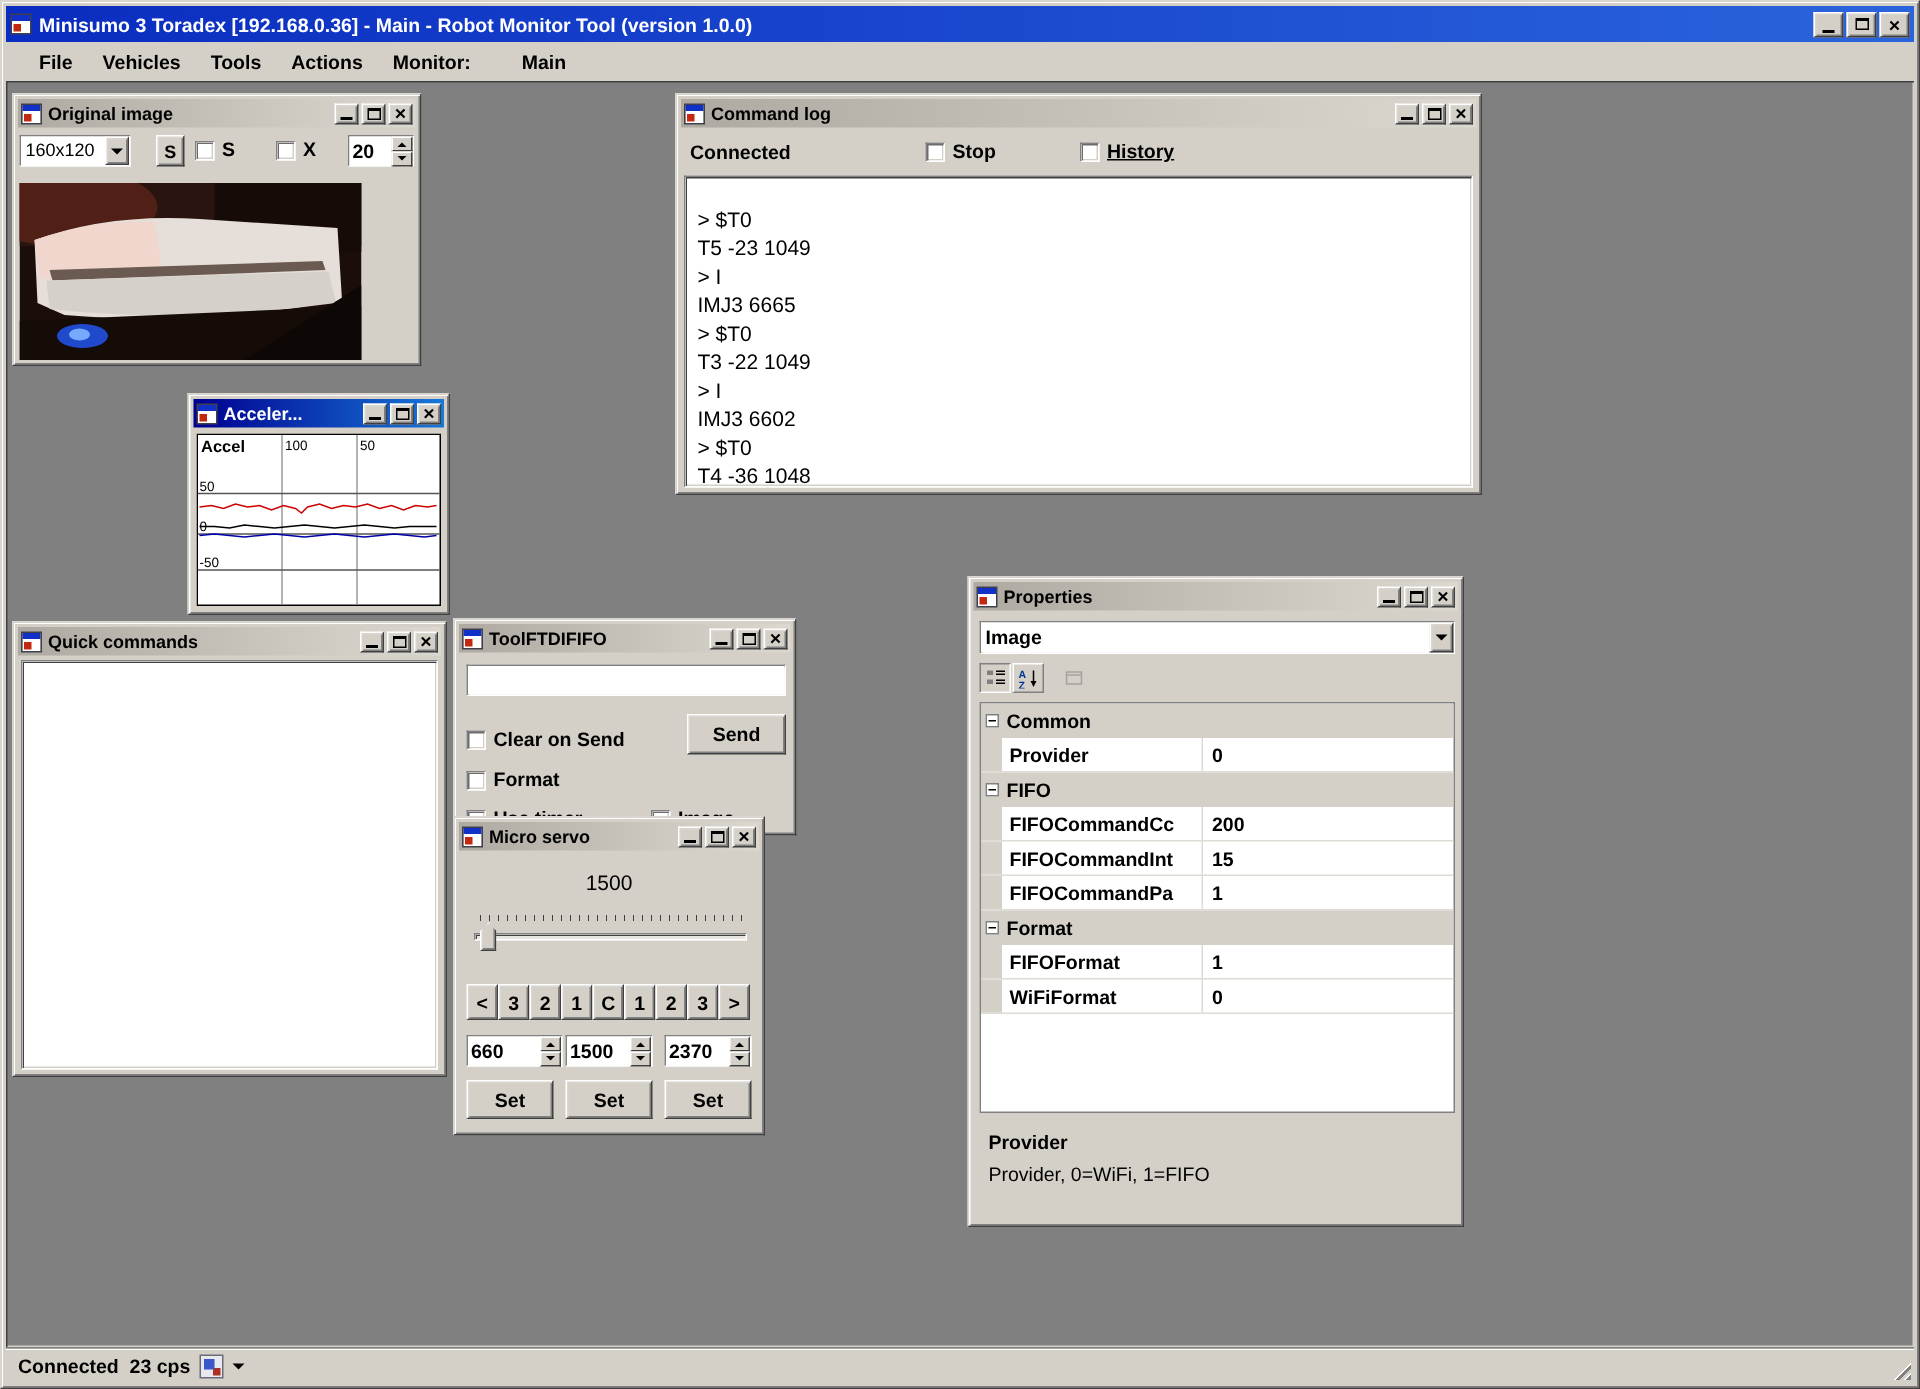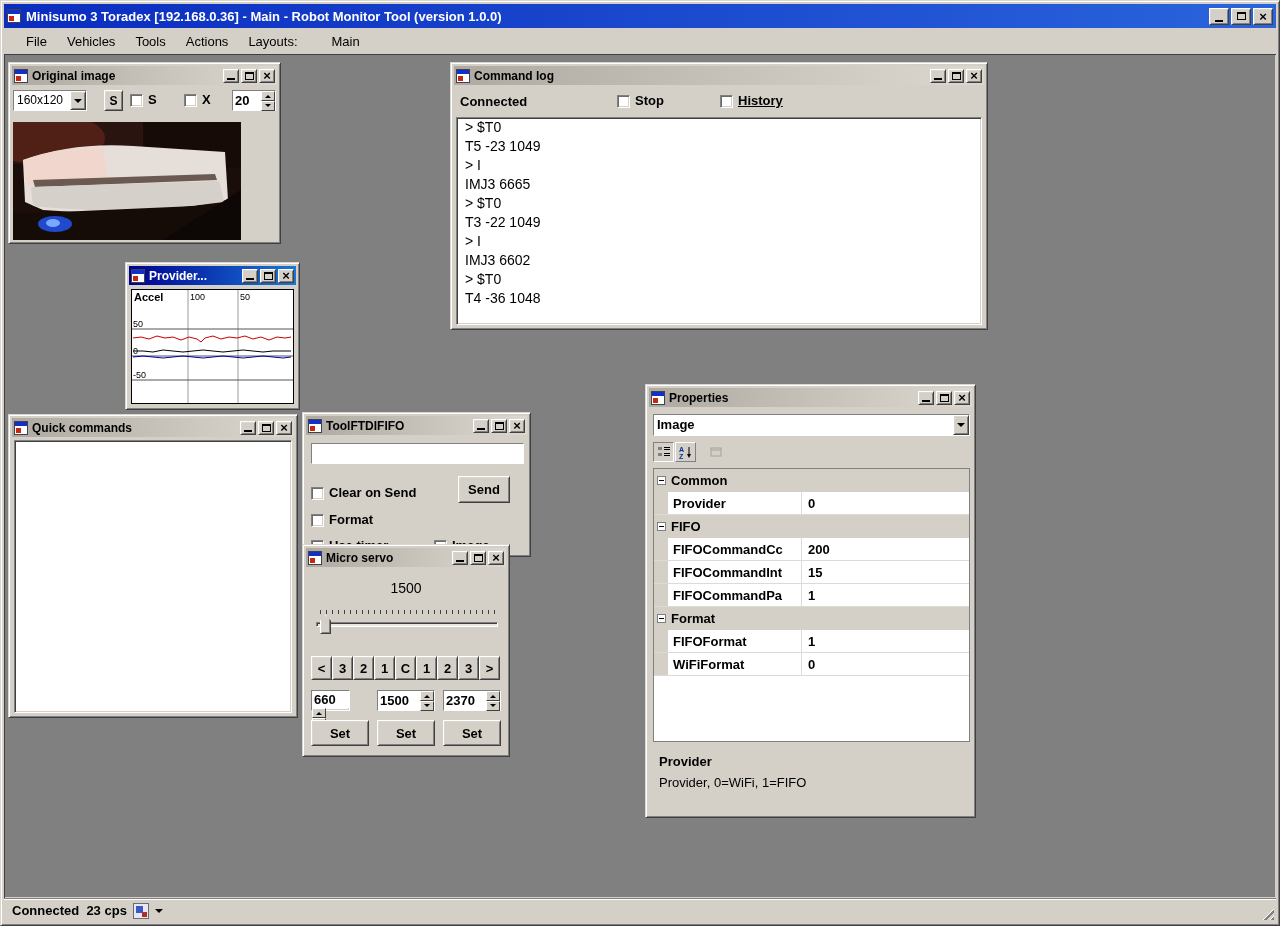--- a/index.html
+++ b/index.html
@@ -26,21 +26,21 @@
   .g-close { font: bold 13px/9px "Liberation Sans", sans-serif; }
 
   .form-icon { width: 14px; height: 14px; flex: none; border: 1px solid #40404c;
     background:
       linear-gradient(#1030c8,#1030c8) 0 0/12px 4px no-repeat,
       linear-gradient(#c42810,#c42810) 1px 6px/5px 5px no-repeat,
       linear-gradient(#fff,#fff); }
 
   
   .menubar { height: 26px; display: flex; align-items: center; padding-left: 12px; flex: none; }
-  .menu-item { padding: 3px 10px; font-weight: normal; font-size: 13px; }
+  .menu-item { padding: 3px 10px; font-weight: bold; font-size: 13px; }
   .menu-item.layout-name { margin-left: 14px; }
 
   
   .mdi { flex: 1; background: #808080; position: relative;
          box-shadow: inset 1px 1px 0 #404040, inset -1px -1px 0 #d4d0c8; }
 
   .win { position: absolute; background: #d4d0c8; padding: 3px;
          border: 1px solid; border-color: #d9d6cf #404040 #404040 #d9d6cf;
          box-shadow: inset 1px 1px 0 #fff, inset -1px -1px 0 #808080; }
   .tbar { height: 19px; display: flex; align-items: center; gap: 4px; padding: 0 2px; margin-bottom: 1px; }
@@ -73,21 +73,21 @@
   .tri-dn-s { width: 0; height: 0; border: 3px solid transparent; border-top: 3px solid #000; margin-top: 2px; }
 
   .updown { display: flex; align-items: stretch; }
   .ud-text { flex: 1; background: #fff; border: 0; outline: 0; font: bold 13px "Liberation Sans", sans-serif; padding: 1px 2px; width: 100%; min-width: 0; }
   .ud-spin { width: 14px; flex: none; display: flex; flex-direction: column; }
   .ud-btn { flex: 1; background: #d4d0c8; border: 1px solid; border-color: #fff #404040 #404040 #fff;
             display: flex; align-items: center; justify-content: center; }
 
   .txt-input { border: 0; outline: 0; background: #fff; font: 13px "Liberation Sans", sans-serif; width: 100%; height: 100%; padding: 2px 3px; }
 
-  .log { font-size: 14px; line-height: 19px; padding: 0 8px; overflow: hidden; }
+  .log { font-size: 14px; line-height: 19px; padding: 19px 8px; overflow: hidden; }
 
   
   .pg { position: absolute; background: #fff; border: 1px solid #808080; overflow: hidden; }
   .pg-row { height: 23px; display: flex; align-items: center; font-weight: bold; font-size: 13px;
             border-bottom: 1px solid #dedbd4; }
   .pg-row.cat { background: #d4d0c8; border-bottom-color: #d4d0c8; }
   .pg-glyph { width: 9px; height: 9px; border: 1px solid #808080; background: #fff;
               margin: 0 5px 0 3px; position: relative; flex: none; }
   .pg-glyph::after { content: ""; position: absolute; left: 1px; top: 3px; width: 5px; height: 1px; background: #000; }
   .pg-gutter { width: 14px; align-self: stretch; background: #d4d0c8; flex: none; }
@@ -145,21 +145,21 @@
           <span class="g-close">×</span>
         </span>
     </span>
   </div>
 
   <div class="menubar">
     <span class="menu-item">File</span>
     <span class="menu-item">Vehicles</span>
     <span class="menu-item">Tools</span>
     <span class="menu-item">Actions</span>
-    <span class="menu-item">Layouts:</span>
+    <span class="menu-item">Monitor:</span>
     <span class="menu-item layout-name">Main</span>
   </div>
 
   <div class="mdi">
 
     <div class="win inactive" style="left:4px;top:8px;width:273px;height:182px;">
       <div class="tbar">
         <span class="form-icon"></span>
         <span class="tbar-title">Original image</span>
         <span class="tbar-btns">
@@ -250,21 +250,21 @@
           <div>IMJ3 6602</div>
           <div>&gt; $T0</div>
           <div>T4 -36 1048</div>
         </div>
       </div>
     </div>
 
     <div class="win active" style="left:121px;top:208px;width:175px;height:148px;z-index:5;">
       <div class="tbar">
         <span class="form-icon"></span>
-        <span class="tbar-title">Provider...</span>
+        <span class="tbar-title">Acceler...</span>
         <span class="tbar-btns">
           <span class="cap-btn">
               <span class="g-min"></span>
             </span>
           <span class="cap-btn">
               <span class="g-max"></span>
             </span>
           <span class="cap-btn">
               <span class="g-close">×</span>
             </span>
@@ -327,21 +327,21 @@
             </span>
           <span class="cap-btn">
               <span class="g-close">×</span>
             </span>
         </span>
       </div>
       <div class="win-body" style="height:120px;">
         <div class="sunken abs" style="left:5px;top:7px;width:213px;height:21px;">
           <input class="txt-input" value="" style="">
         </div>
-        <button class="btn3d abs" style="left:152px;top:40px;width:52px;height:27px;">Send</button>
+        <button class="btn3d abs" style="left:152px;top:40px;width:66px;height:27px;">Send</button>
         <span class="cb" style="left:5px;top:51px;"></span>
         <span class="lbl" style="left:23px;top:49px;">Clear on Send</span>
         <span class="cb" style="left:5px;top:78px;"></span>
         <span class="lbl" style="left:23px;top:76px;">Format</span>
         <span class="cb" style="left:5px;top:104px;"></span>
         <span class="lbl" style="left:23px;top:102px;">Use timer</span>
         <span class="cb" style="left:128px;top:104px;"></span>
         <span class="lbl" style="left:146px;top:102px;">Image</span>
       </div>
     </div>
@@ -370,21 +370,21 @@
         <button class="btn3d abs" style="left:5px;top:88px;width:21px;height:24px;">&lt;</button>
         <button class="btn3d abs" style="left:26px;top:88px;width:21px;height:24px;">3</button>
         <button class="btn3d abs" style="left:47px;top:88px;width:21px;height:24px;">2</button>
         <button class="btn3d abs" style="left:68px;top:88px;width:21px;height:24px;">1</button>
         <button class="btn3d abs" style="left:89px;top:88px;width:21px;height:24px;">C</button>
         <button class="btn3d abs" style="left:110px;top:88px;width:21px;height:24px;">1</button>
         <button class="btn3d abs" style="left:131px;top:88px;width:21px;height:24px;">2</button>
         <button class="btn3d abs" style="left:152px;top:88px;width:21px;height:24px;">3</button>
         <button class="btn3d abs" style="left:173px;top:88px;width:21px;height:24px;">&gt;</button>
 
-        <div class="updown sunken abs" style="left:5px;top:122px;width:39px;height:21px;flex-direction:column;">
+        <div class="updown sunken abs" style="left:5px;top:122px;width:64px;height:21px;">
           <input class="ud-text" value="660" style="">
           <span class="ud-spin">
             <span class="ud-btn">
                 <span class="tri-up-s"></span>
               </span>
             <span class="ud-btn">
                 <span class="tri-dn-s"></span>
               </span>
           </span>
         </div>

